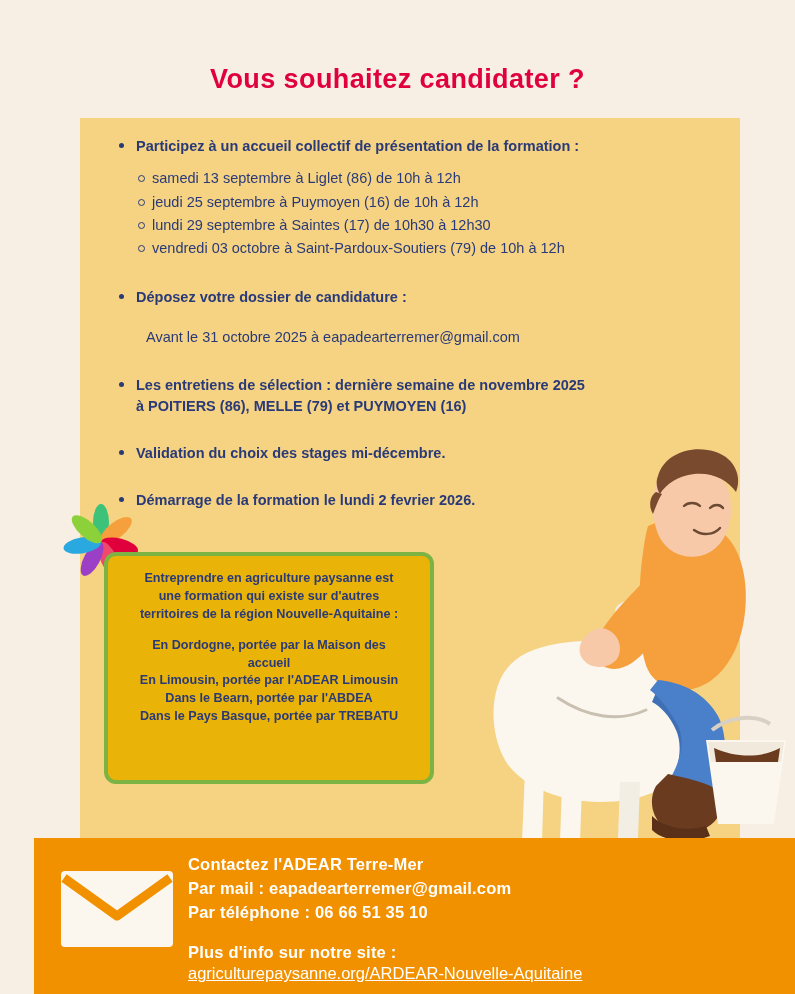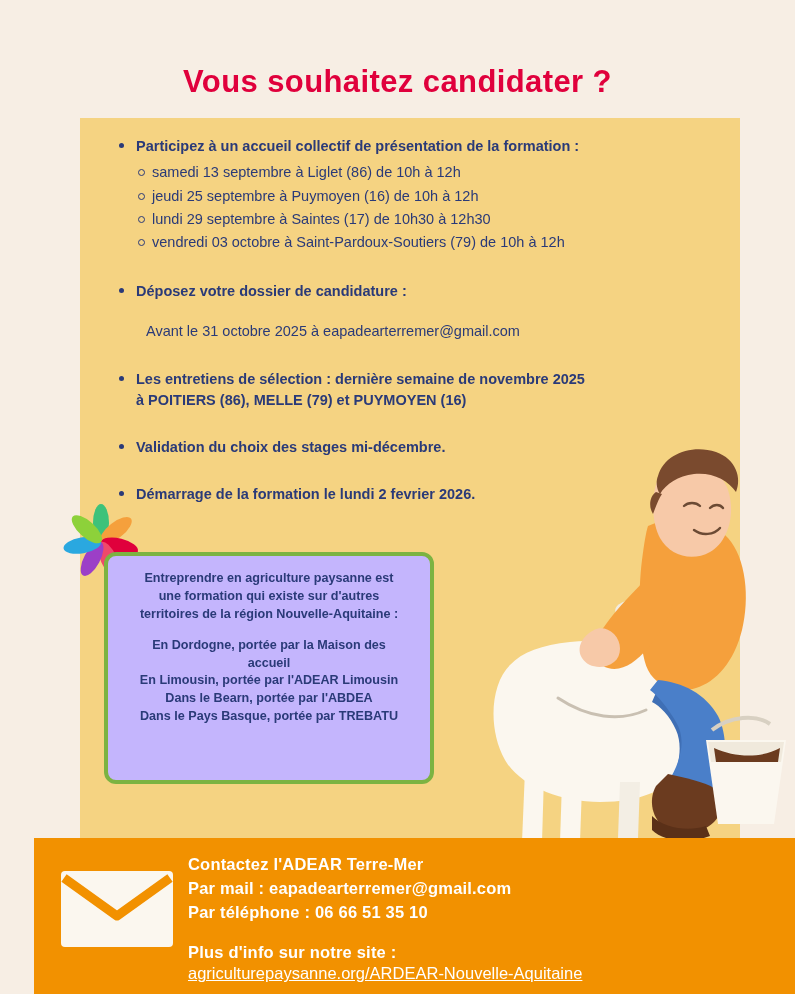--- a/index.html
+++ b/index.html
@@ -17,21 +17,21 @@
     background: #f7eee4;
     overflow: hidden;
   }
 
   
   .title {
     position: absolute;
     left: 0; top: 64px;
     width: 795px;
     text-align: center;
-    font-size: 31px;
+    font-size: 27px;
     font-weight: bold;
     color: #e0003c;
     letter-spacing: 0.4px;
   }
 
   
   .yellow-panel {
     position: absolute;
     left: 80px; top: 118px;
     width: 660px; height: 740px;
@@ -55,21 +55,21 @@
     color: #2a3a78;
   }
   .bullet-line::before {
     content: "";
     position: absolute;
     left: 1px; top: 7px;
     width: 5px; height: 5px;
     border-radius: 50%;
     background: #2a3a78;
   }
-  .sub-list { margin-top: 4px; padding-left: 34px; }
+  .sub-list { margin-top: 10px; padding-left: 34px; }
   .sub-line {
     position: relative;
     font-size: 14.5px;
     font-weight: normal;
     line-height: 1.62;
     color: #2a3a78;
   }
   .sub-line::before {
     content: "";
     position: absolute;
@@ -96,21 +96,21 @@
   }
   .spacer-lg { height: 12px; }
 
   
   .green-box {
     position: absolute;
     left: 104px; top: 552px;
     width: 330px; height: 232px;
     border: 4px solid #7cb342;
     border-radius: 12px;
-    background: #c4b5fd;
+    background: #eab308;
     padding: 14px 12px;
     text-align: center;
   }
   .green-box .gb-line {
     font-size: 12.6px;
     font-weight: bold;
     color: #2a3a78;
     line-height: 1.42;
   }
   .green-box .gb-gap { height: 13px; }

